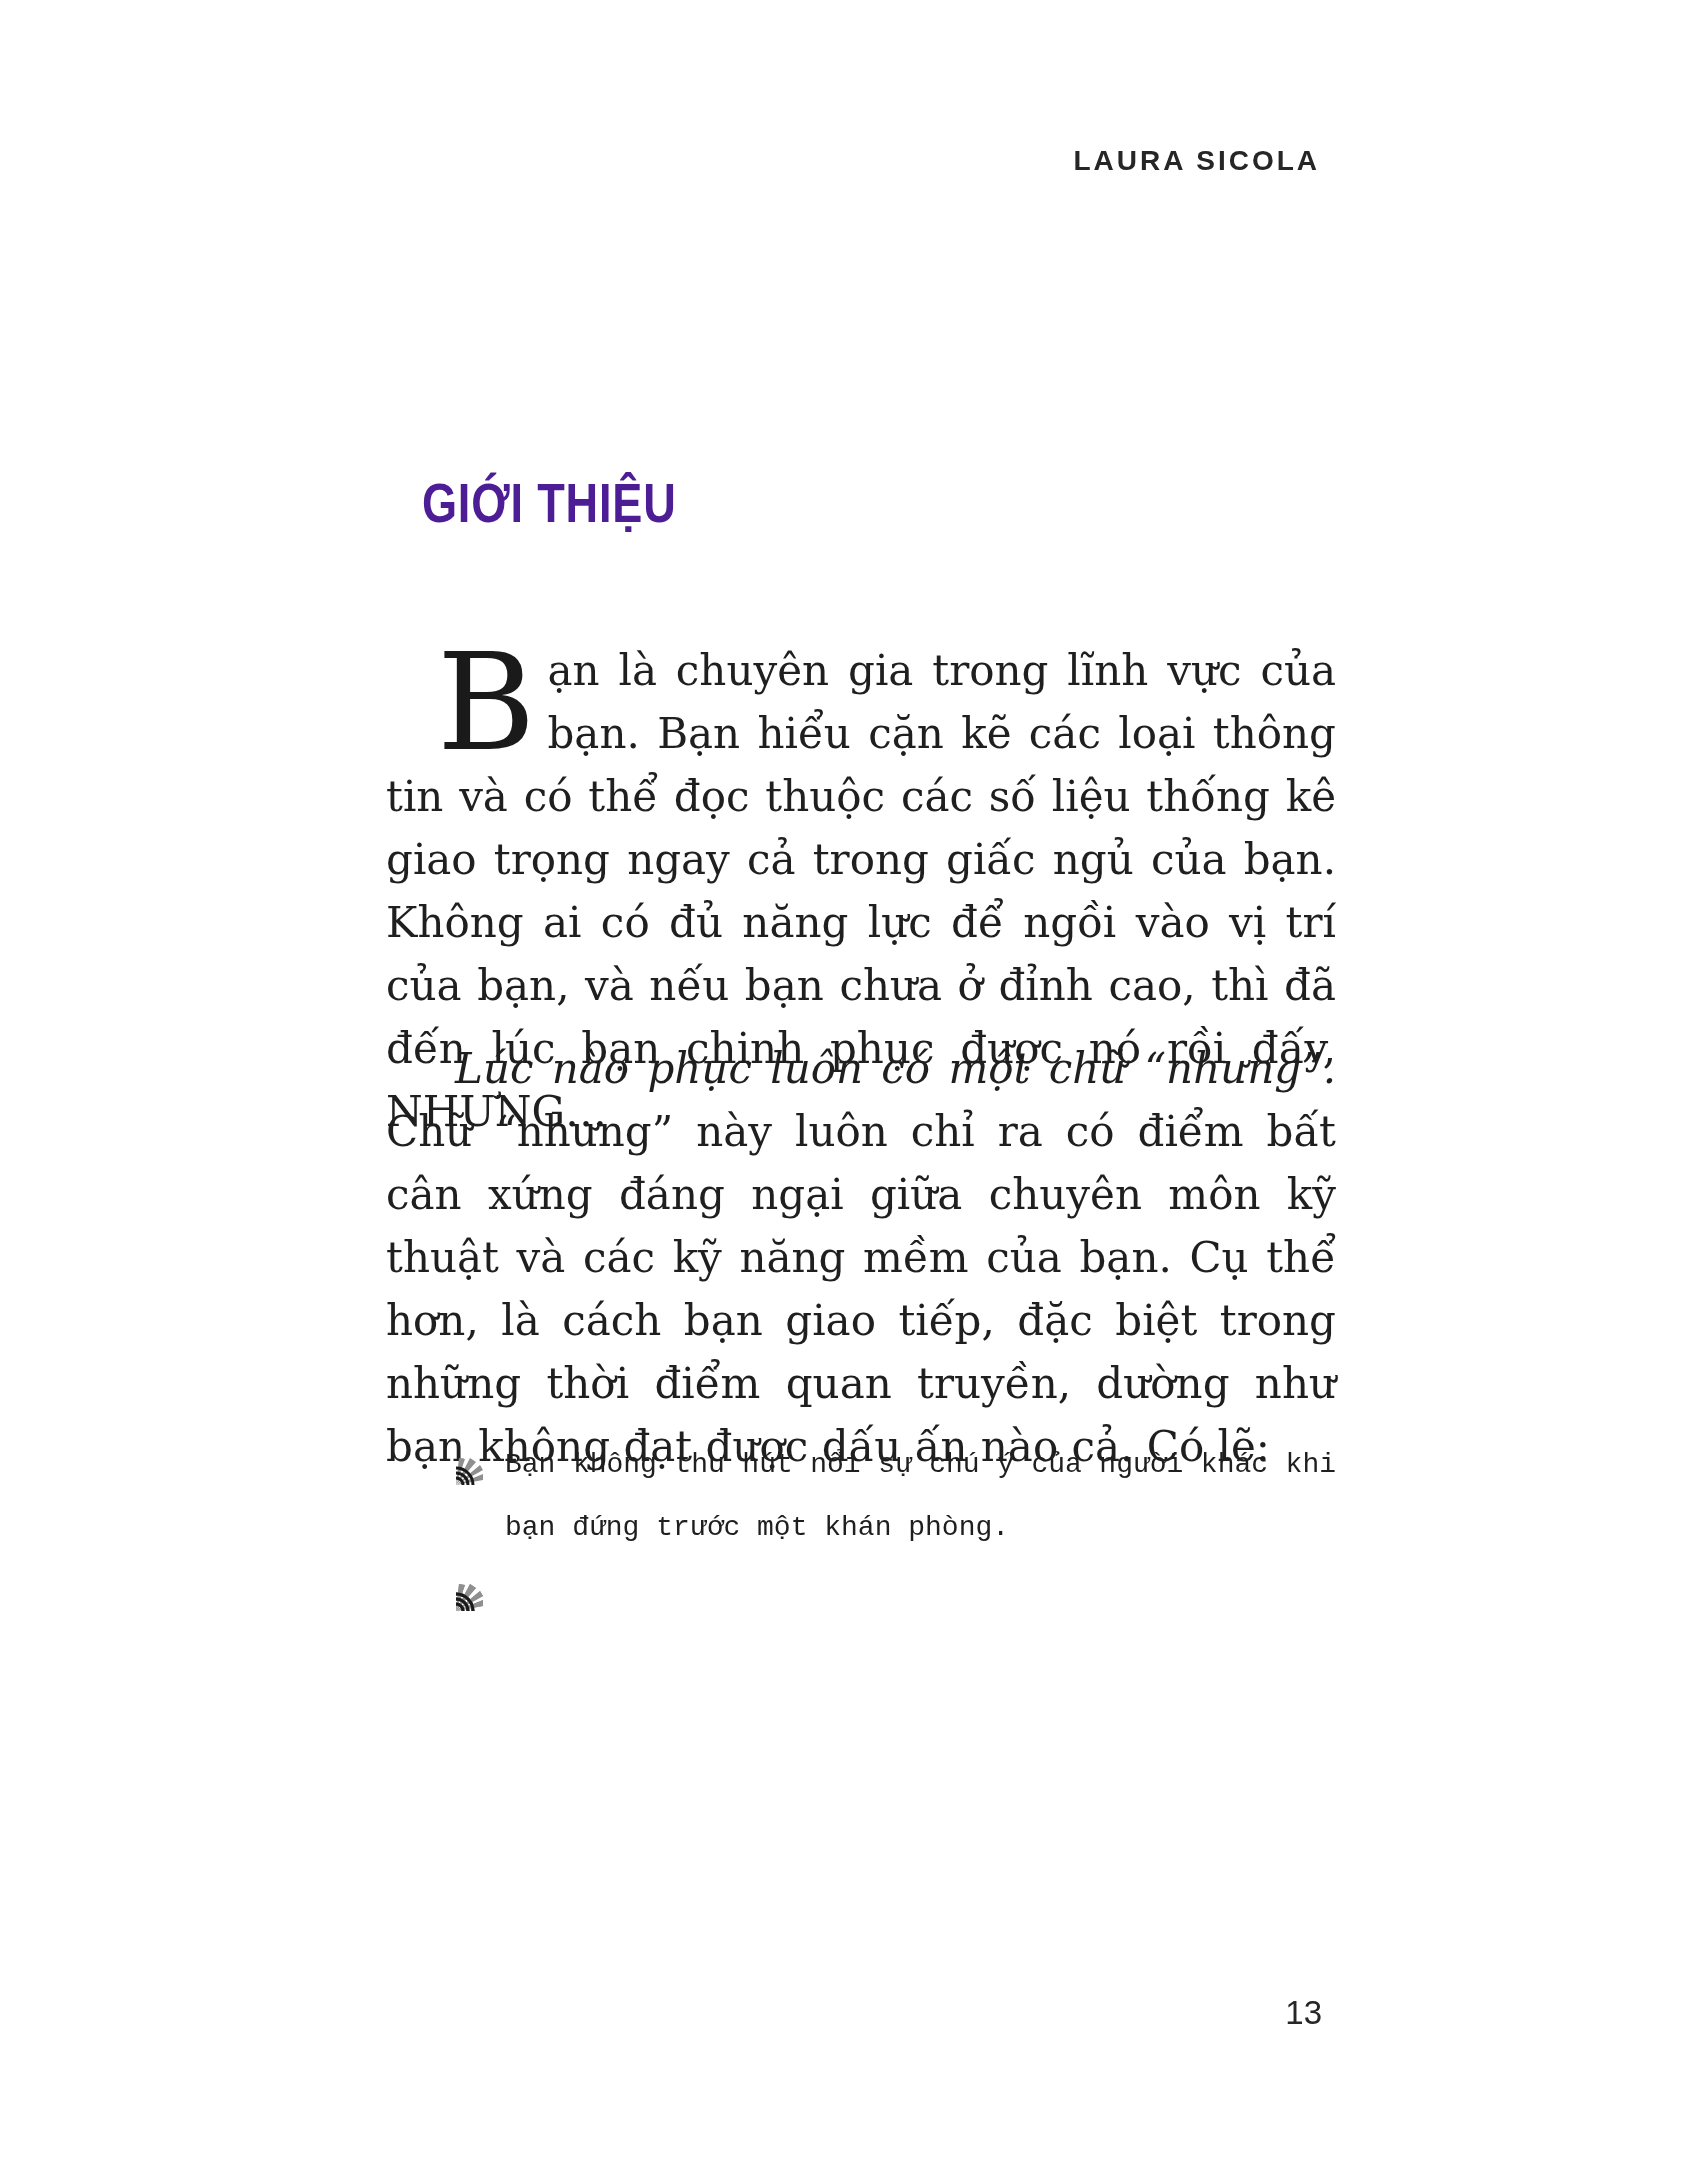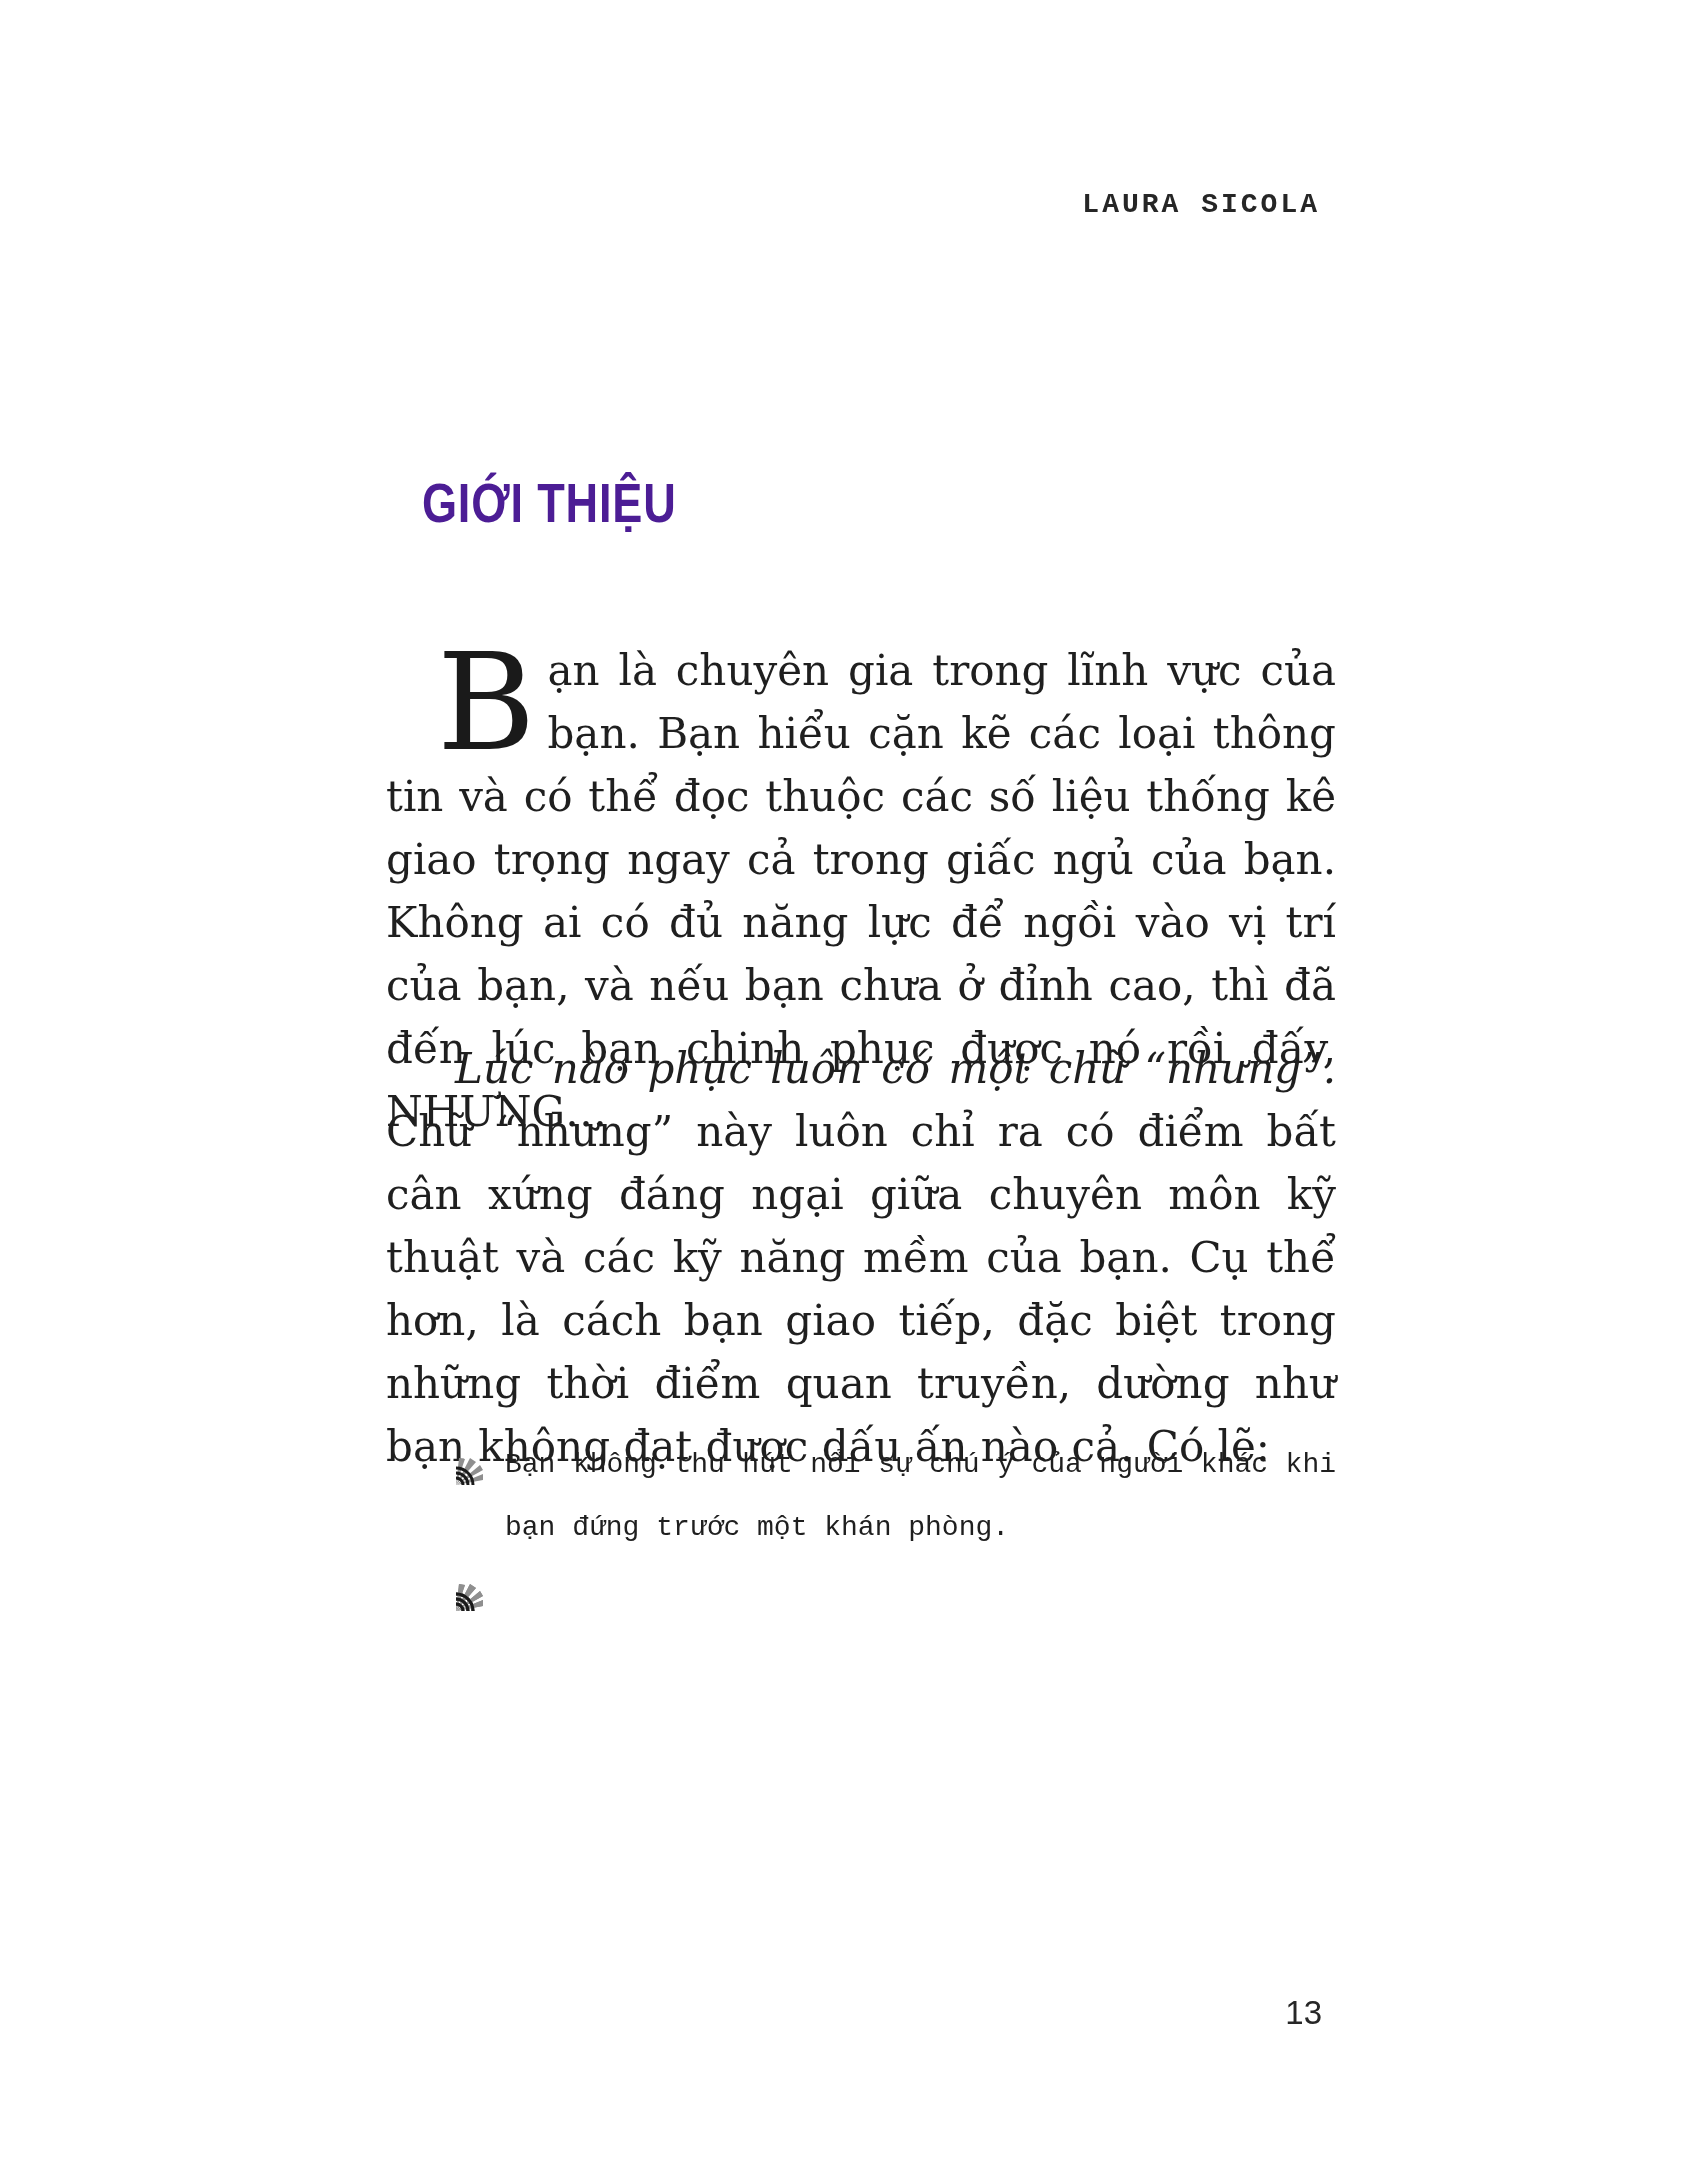--- a/index.html
+++ b/index.html
@@ -16,27 +16,26 @@
     position: absolute;
     left: 386px;
     top: 0;
     width: 950px;
     height: 2178px;
   }
   .running-header {
     position: absolute;
     top: 145px;
     right: 16px;
-    font-family: Liberation Mono, monospace;
+    font-family: Liberation Sans, sans-serif;
     font-weight: bold;
     font-size: 28px;
     letter-spacing: 3px;
     color: #262626;
     white-space: nowrap;
-    margin-top: 44px;
   }
   .chapter-title {
     position: absolute;
     top: 460px;
     left: 0;
     width: 100%;
     margin: 8px;
     font-family: "Liberation Sans", sans-serif;
     font-weight: bold;
     font-size: 55px;

